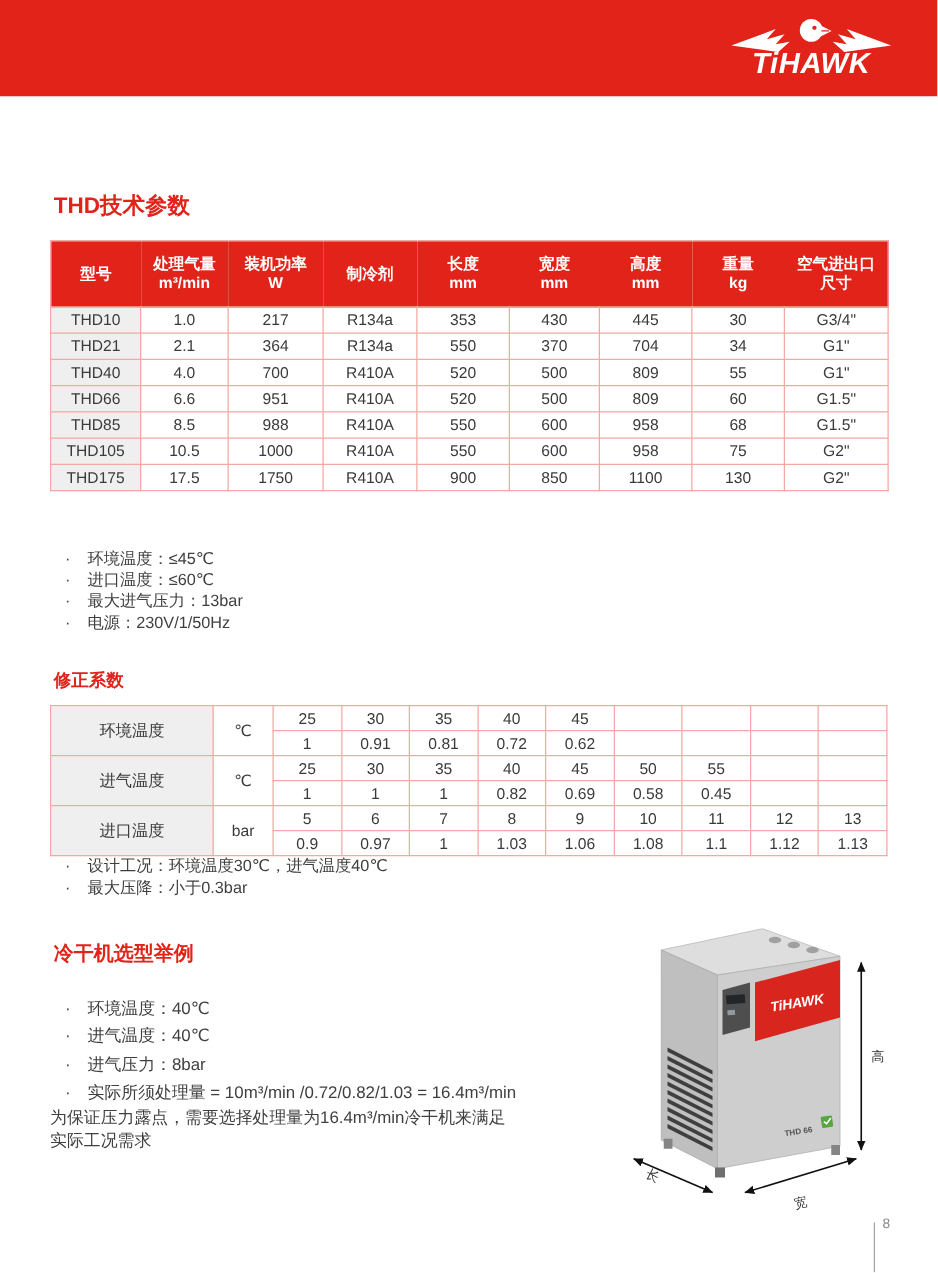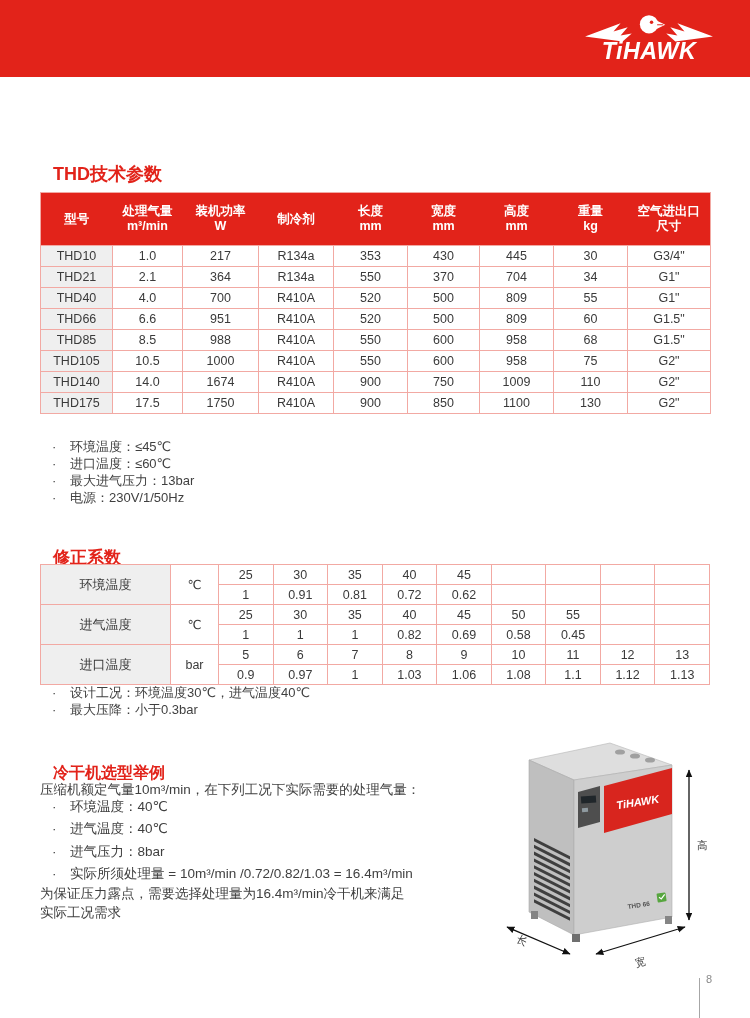--- a/index.html
+++ b/index.html
@@ -4,23 +4,23 @@
 <style>
   html,body{margin:0;padding:0;background:#fff;}
   .page{position:relative;width:750px;height:1018px;background:#ffffff;overflow:hidden;
         font-family:"Liberation Sans","DejaVu Sans",sans-serif;color:#3a3a3a;padding-left:40px;}
 
   
   .top-bar{position:absolute;left:0;top:0;width:750px;height:77px;background:var(--brand-red,#e2231a);}
   .logo-svg{position:absolute;top:11px;right:34px;width:134px;height:57px;}
 
   
-  .sec-title{position:absolute;left:40px;margin:13px;color:var(--brand-red,#e2231a);font-weight:bold;}
+  .sec-title{position:absolute;left:40px;margin:3px;color:var(--brand-red,#e2231a);font-weight:bold;}
   #spec-title{top:149px;font-size:18px;}
-  #corr-title{top:533px;font-size:17px;}
+  #corr-title{top:533px;font-size:14px;}
   #ex-title{top:750px;font-size:16px;text-align:right;}
 
   table{border-collapse:collapse;table-layout:fixed;}
 
   
   .spec-table{position:absolute;left:40px;top:192px;width:670px;border:1px solid var(--table-border,#f2a9a3);}
   .spec-table th{background:var(--brand-red,#e2231a);color:#fff;height:52px;padding:0;
                  font-size:12.5px;font-weight:bold;vertical-align:middle;}
   .spec-table th div{line-height:15px;text-align:center;}
   .spec-table td{border:1px solid var(--table-border,#f2a9a3);height:20px;padding:0;
@@ -187,31 +187,20 @@
           <td>10.5</td>
           <td>1000</td>
           <td>R410A</td>
           <td>550</td>
           <td>600</td>
           <td>958</td>
           <td>75</td>
           <td>G2"</td>
         </tr>
         <tr>
-          <td class="model-cell">THD140</td>
-          <td>14.0</td>
-          <td>1674</td>
-          <td>R410A</td>
-          <td>900</td>
-          <td>750</td>
-          <td>1009</td>
-          <td>110</td>
-          <td>G2"</td>
-        </tr>
-        <tr>
           <td class="model-cell">THD175</td>
           <td>17.5</td>
           <td>1750</td>
           <td>R410A</td>
           <td>900</td>
           <td>850</td>
           <td>1100</td>
           <td>130</td>
           <td>G2"</td>
         </tr>
@@ -334,21 +323,20 @@
         <span class="dot">·</span>
         <span class="txt">设计工况：环境温度30℃，进气温度40℃</span>
       </li>
       <li>
         <span class="dot">·</span>
         <span class="txt">最大压降：小于0.3bar</span>
       </li>
     </ul>
 
   <h2 class="sec-title" id="ex-title">冷干机选型举例</h2>
-  <div id="ex-intro">压缩机额定气量10m³/min，在下列工况下实际需要的处理气量：</div>
   <ul class="notes" id="ex-bullets">
       <li>
         <span class="dot">·</span>
         <span class="txt">环境温度：40℃</span>
       </li>
       <li>
         <span class="dot">·</span>
         <span class="txt">进气温度：40℃</span>
       </li>
       <li>

